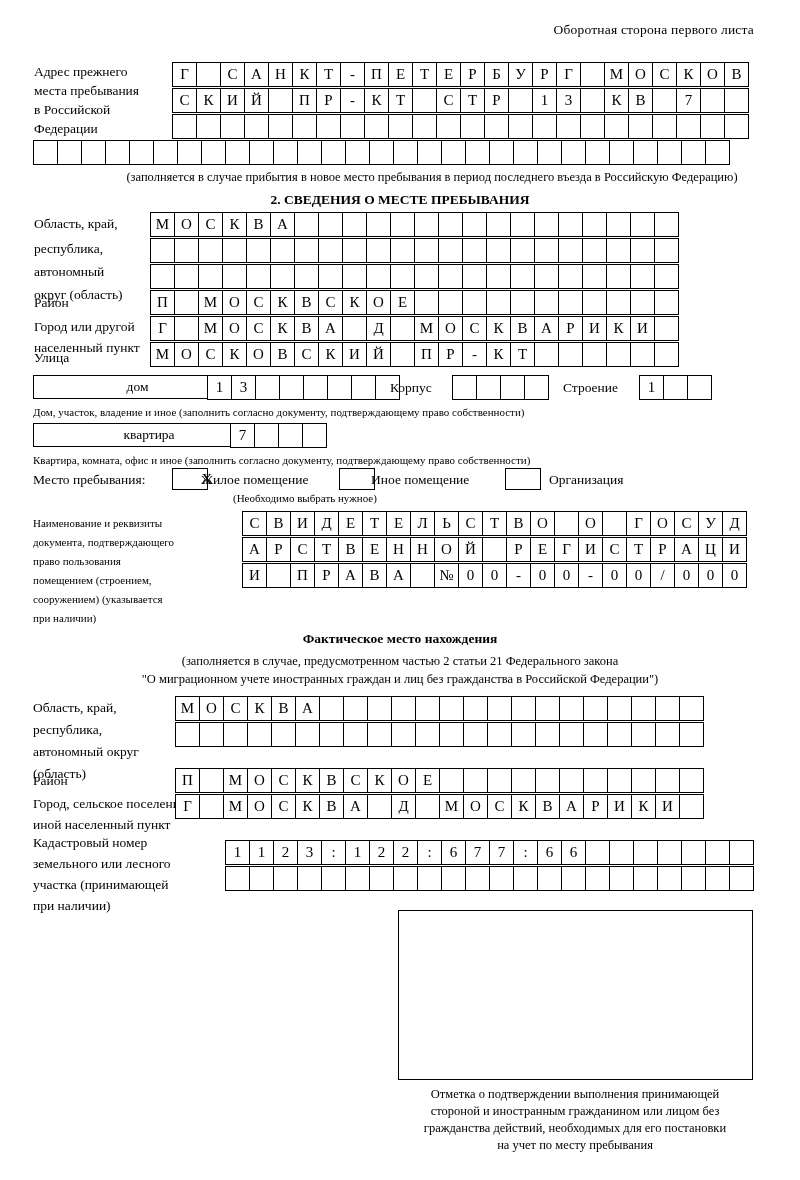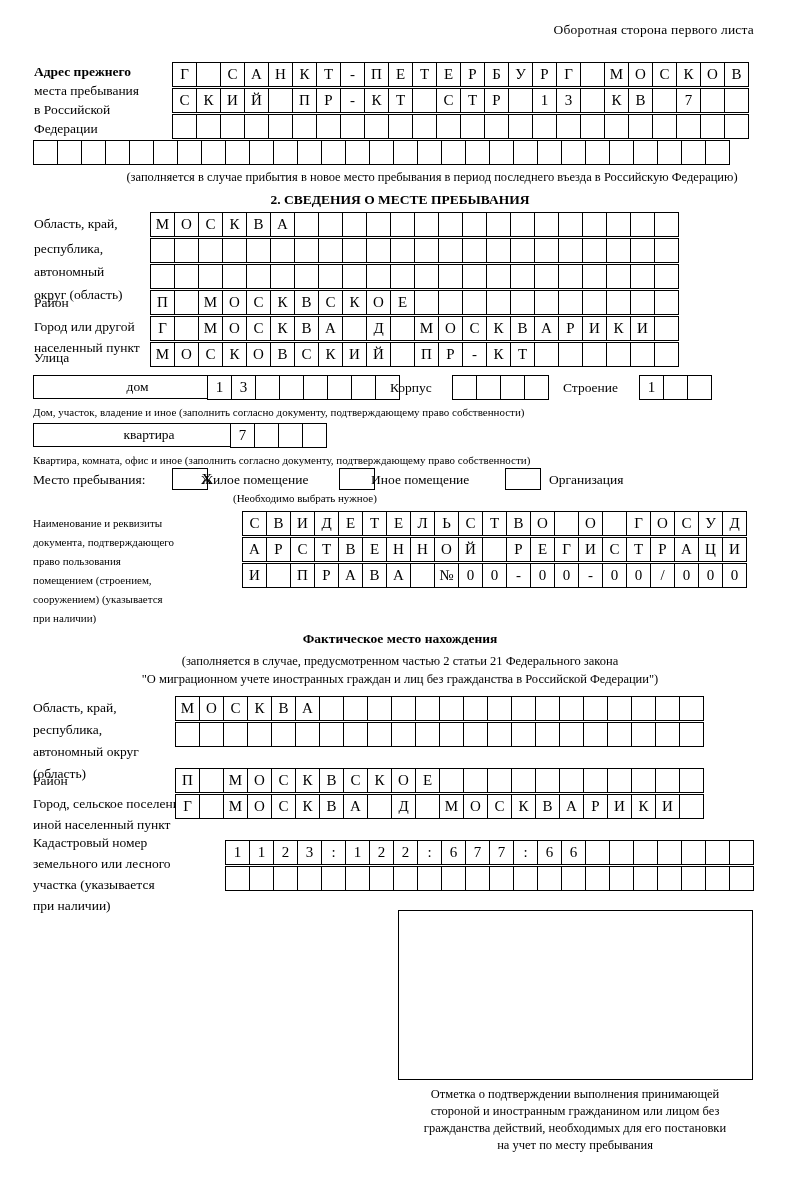--- a/index.html
+++ b/index.html
@@ -40,21 +40,21 @@
   .bigbox{position:absolute;border:1px solid #000;box-sizing:border-box;background:#fff;}
   .cap{position:absolute;font-size:12.5px;text-align:center;line-height:17px;}
 </style>
 </head>
 <body>
 
 <div class="page">
 
   <div class="hdr-right">Оборотная сторона первого листа</div>
 
-  <div class="lbl" style="left:34px;top:62px;font-weight:bold;">Адрес прежнего</div>
+  <div class="lbl" style="left:34px;top:62px;">Адрес прежнего</div>
   <div class="lbl" style="left:34px;top:81px;">места пребывания</div>
   <div class="lbl" style="left:34px;top:100px;">в Российской</div>
   <div class="lbl" style="left:34px;top:119px;">Федерации</div>
 
   <div class="boxrow" id="prev-row-0" style="left:172px;top:62px;">
       <div class="cell">Г</div>
       <div class="cell"></div>
       <div class="cell">С</div>
       <div class="cell">А</div>
       <div class="cell">Н</div>
@@ -550,21 +550,21 @@
       <div class="cell">А</div>
       <div class="cell">Р</div>
       <div class="cell">И</div>
       <div class="cell">К</div>
       <div class="cell">И</div>
       <div class="cell"></div>
     </div>
 
   <div class="lbl" style="left:33px;top:833px;">Кадастровый номер</div>
   <div class="lbl" style="left:33px;top:854px;">земельного или лесного</div>
-  <div class="lbl" style="left:33px;top:875px;">участка (указывается</div>
+  <div class="lbl" style="left:33px;top:875px;">участка (принимающей</div>
   <div class="lbl" style="left:33px;top:896px;">при наличии)</div>
 
   <div class="boxrow" id="al-cad-0" style="left:225px;top:840px;">
       <div class="cell">1</div>
       <div class="cell">1</div>
       <div class="cell">2</div>
       <div class="cell">3</div>
       <div class="cell">:</div>
       <div class="cell">1</div>
       <div class="cell">2</div>

